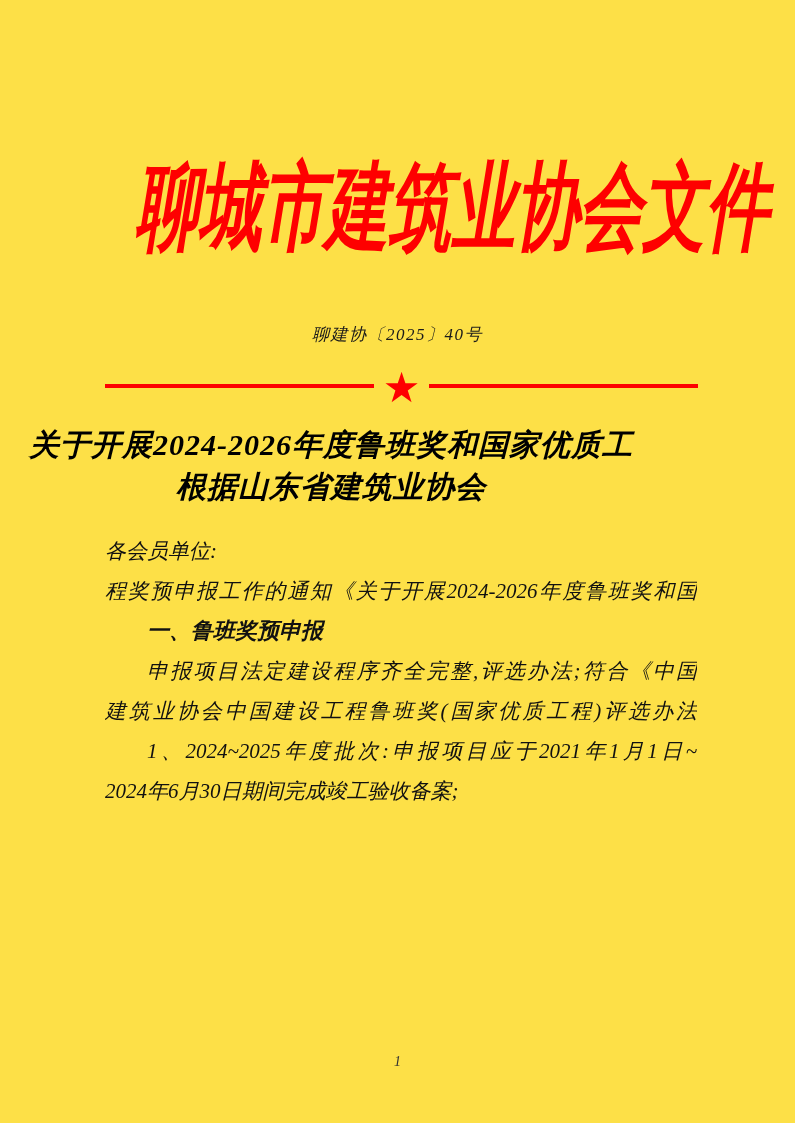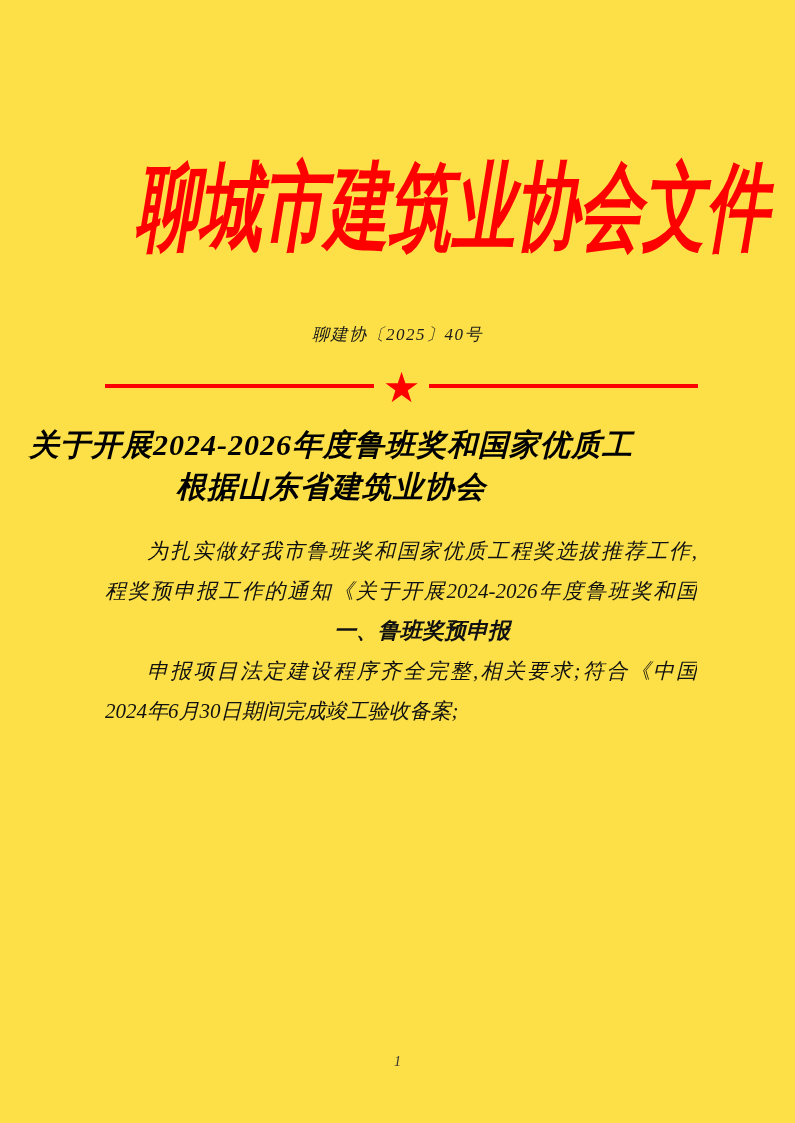--- a/index.html
+++ b/index.html
@@ -100,21 +100,20 @@
     white-space: nowrap;
     overflow: hidden;
   }
   .line.fill {
     white-space: normal;
     text-align: justify;
     text-align-last: justify;
   }
   .line.indent {
     padding-left: 42px;
-    text-align: center;
   }
   .line.heading {
     font-family: "Liberation Sans", sans-serif;
     font-weight: bold;
     font-size: 22px;
   }
   
   .page-num {
     position: absolute;
     top: 1054px;
@@ -139,22 +138,24 @@
     <div class="star">★</div>
     <div class="dline"></div>
   </div>
 
   <div class="doc-title">
     <div>关于开展2024-2026年度鲁班奖和国家优质工</div>
     <div>根据山东省建筑业协会</div>
   </div>
 
   <div class="body-text">
-    <div class="line indent fill">为扎实做好我市鲁班奖和国家优质工程奖选拔推荐工作,</div>
+    <div class="line">各会员单位:</div>
     <div class="line fill">程奖预申报工作的通知《关于开展2024-2026年度鲁班奖和国</div>
     <div class="line indent heading">一、鲁班奖预申报</div>
-    <div class="line indent fill">申报项目法定建设程序齐全完整,相关要求;符合《中国</div>
+    <div class="line indent fill">申报项目法定建设程序齐全完整,评选办法;符合《中国</div>
+    <div class="line fill">建筑业协会中国建设工程鲁班奖(国家优质工程)评选办法</div>
+    <div class="line indent fill">1、2024~2025年度批次:申报项目应于2021年1月1日~</div>
     <div class="line">2024年6月30日期间完成竣工验收备案;</div>
   </div>
 
   <div class="page-num">1</div>
 
 </div>
 
 </body></html>

